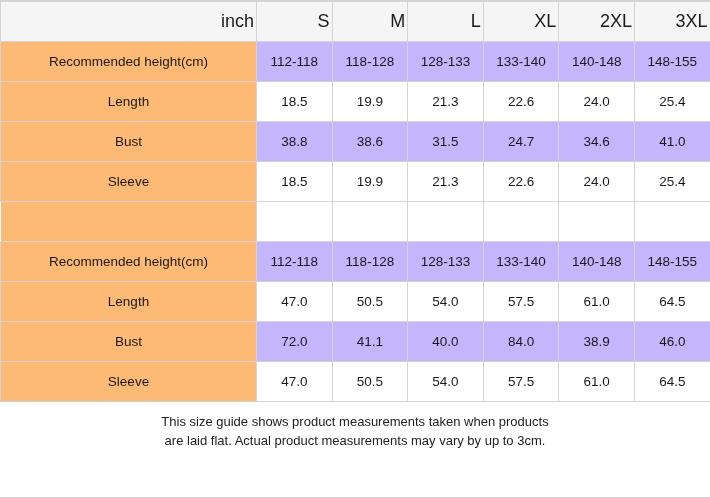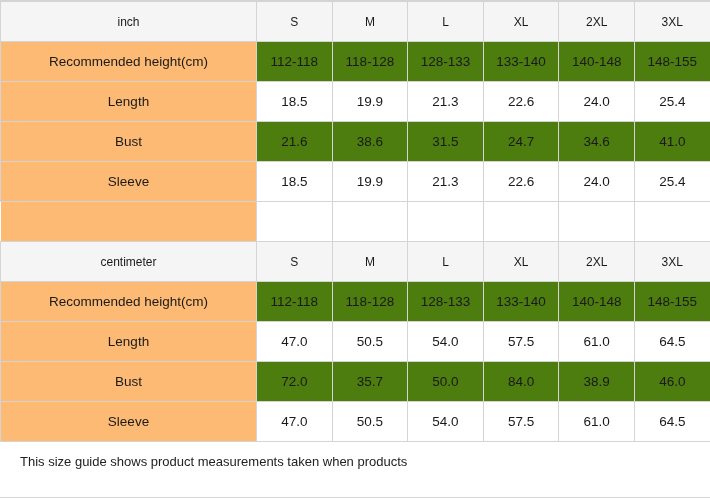--- a/index.html
+++ b/index.html
@@ -40,30 +40,31 @@
     background: #ffffff;
   }
   table.size-table td.label-col {
     width: 256px;
     background: #fdba74;
   }
   table.size-table td.val-col {
     width: 75.6px;
   }
   table.size-table tr.header-row td {
-    font-size: 12px;
+    font-size: 18px;
+    text-align: right;
   }
   table.size-table tr.header-row td.label-col {
     background: #f5f5f5;
   }
   table.size-table tr.header-row td.val-col {
     background: #f5f5f5;
   }
   table.size-table tr.shaded td.val-col {
-    background: #4d7c0f;
+    background: #c4b5fd;
   }
   .spacer-row td {
     height: 40px;
     border-left: 1px solid #d4d4d4;
     border-right: 1px solid #d4d4d4;
     border-top: 1px solid #d4d4d4;
     border-bottom: 1px solid #d4d4d4;
     background: #ffffff;
   }
   .spacer-row td.blank-left {
@@ -73,21 +74,21 @@
   }
   .spacer-row td.blank-right {
     border-right: none;
     border-top: none;
     border-bottom: none;
   }
   .note {
     width: 710px;
     box-sizing: border-box;
     padding: 10px 20px 8px 20px;
-    text-align: left;
+    text-align: center;
     font-size: 13px;
     line-height: 19px;
     color: #222222;
     background: #ffffff;
   }
   .note div {
     white-space: nowrap;
   }
 </style>
 </head>
@@ -119,21 +120,21 @@
         <td class="label-col">Length</td>
         <td class="val-col">18.5</td>
         <td class="val-col">19.9</td>
         <td class="val-col">21.3</td>
         <td class="val-col">22.6</td>
         <td class="val-col">24.0</td>
         <td class="val-col">25.4</td>
       </tr>
       <tr class="shaded">
         <td class="label-col">Bust</td>
-        <td class="val-col">21.6</td>
+        <td class="val-col">38.8</td>
         <td class="val-col">38.6</td>
         <td class="val-col">31.5</td>
         <td class="val-col">24.7</td>
         <td class="val-col">34.6</td>
         <td class="val-col">41.0</td>
       </tr>
       <tr>
         <td class="label-col">Sleeve</td>
         <td class="val-col">18.5</td>
         <td class="val-col">19.9</td>
@@ -144,29 +145,20 @@
       </tr>
       <tr class="spacer-row">
         <td class="label-col blank-left"></td>
         <td class="val-col"></td>
         <td class="val-col"></td>
         <td class="val-col"></td>
         <td class="val-col"></td>
         <td class="val-col"></td>
         <td class="val-col blank-right"></td>
       </tr>
-      <tr class="header-row">
-        <td class="label-col">centimeter</td>
-        <td class="val-col">S</td>
-        <td class="val-col">M</td>
-        <td class="val-col">L</td>
-        <td class="val-col">XL</td>
-        <td class="val-col">2XL</td>
-        <td class="val-col">3XL</td>
-      </tr>
       <tr class="shaded">
         <td class="label-col">Recommended height(cm)</td>
         <td class="val-col">112-118</td>
         <td class="val-col">118-128</td>
         <td class="val-col">128-133</td>
         <td class="val-col">133-140</td>
         <td class="val-col">140-148</td>
         <td class="val-col">148-155</td>
       </tr>
       <tr>
@@ -174,35 +166,36 @@
         <td class="val-col">47.0</td>
         <td class="val-col">50.5</td>
         <td class="val-col">54.0</td>
         <td class="val-col">57.5</td>
         <td class="val-col">61.0</td>
         <td class="val-col">64.5</td>
       </tr>
       <tr class="shaded">
         <td class="label-col">Bust</td>
         <td class="val-col">72.0</td>
-        <td class="val-col">35.7</td>
-        <td class="val-col">50.0</td>
+        <td class="val-col">41.1</td>
+        <td class="val-col">40.0</td>
         <td class="val-col">84.0</td>
         <td class="val-col">38.9</td>
         <td class="val-col">46.0</td>
       </tr>
       <tr>
         <td class="label-col">Sleeve</td>
         <td class="val-col">47.0</td>
         <td class="val-col">50.5</td>
         <td class="val-col">54.0</td>
         <td class="val-col">57.5</td>
         <td class="val-col">61.0</td>
         <td class="val-col">64.5</td>
       </tr>
     </tbody>
   </table>
 
   <div class="note">
     <div>This size guide shows product measurements taken when products</div>
+    <div>are laid flat. Actual product measurements may vary by up to 3cm.</div>
   </div>
 
 </div>
 
 </body></html>

